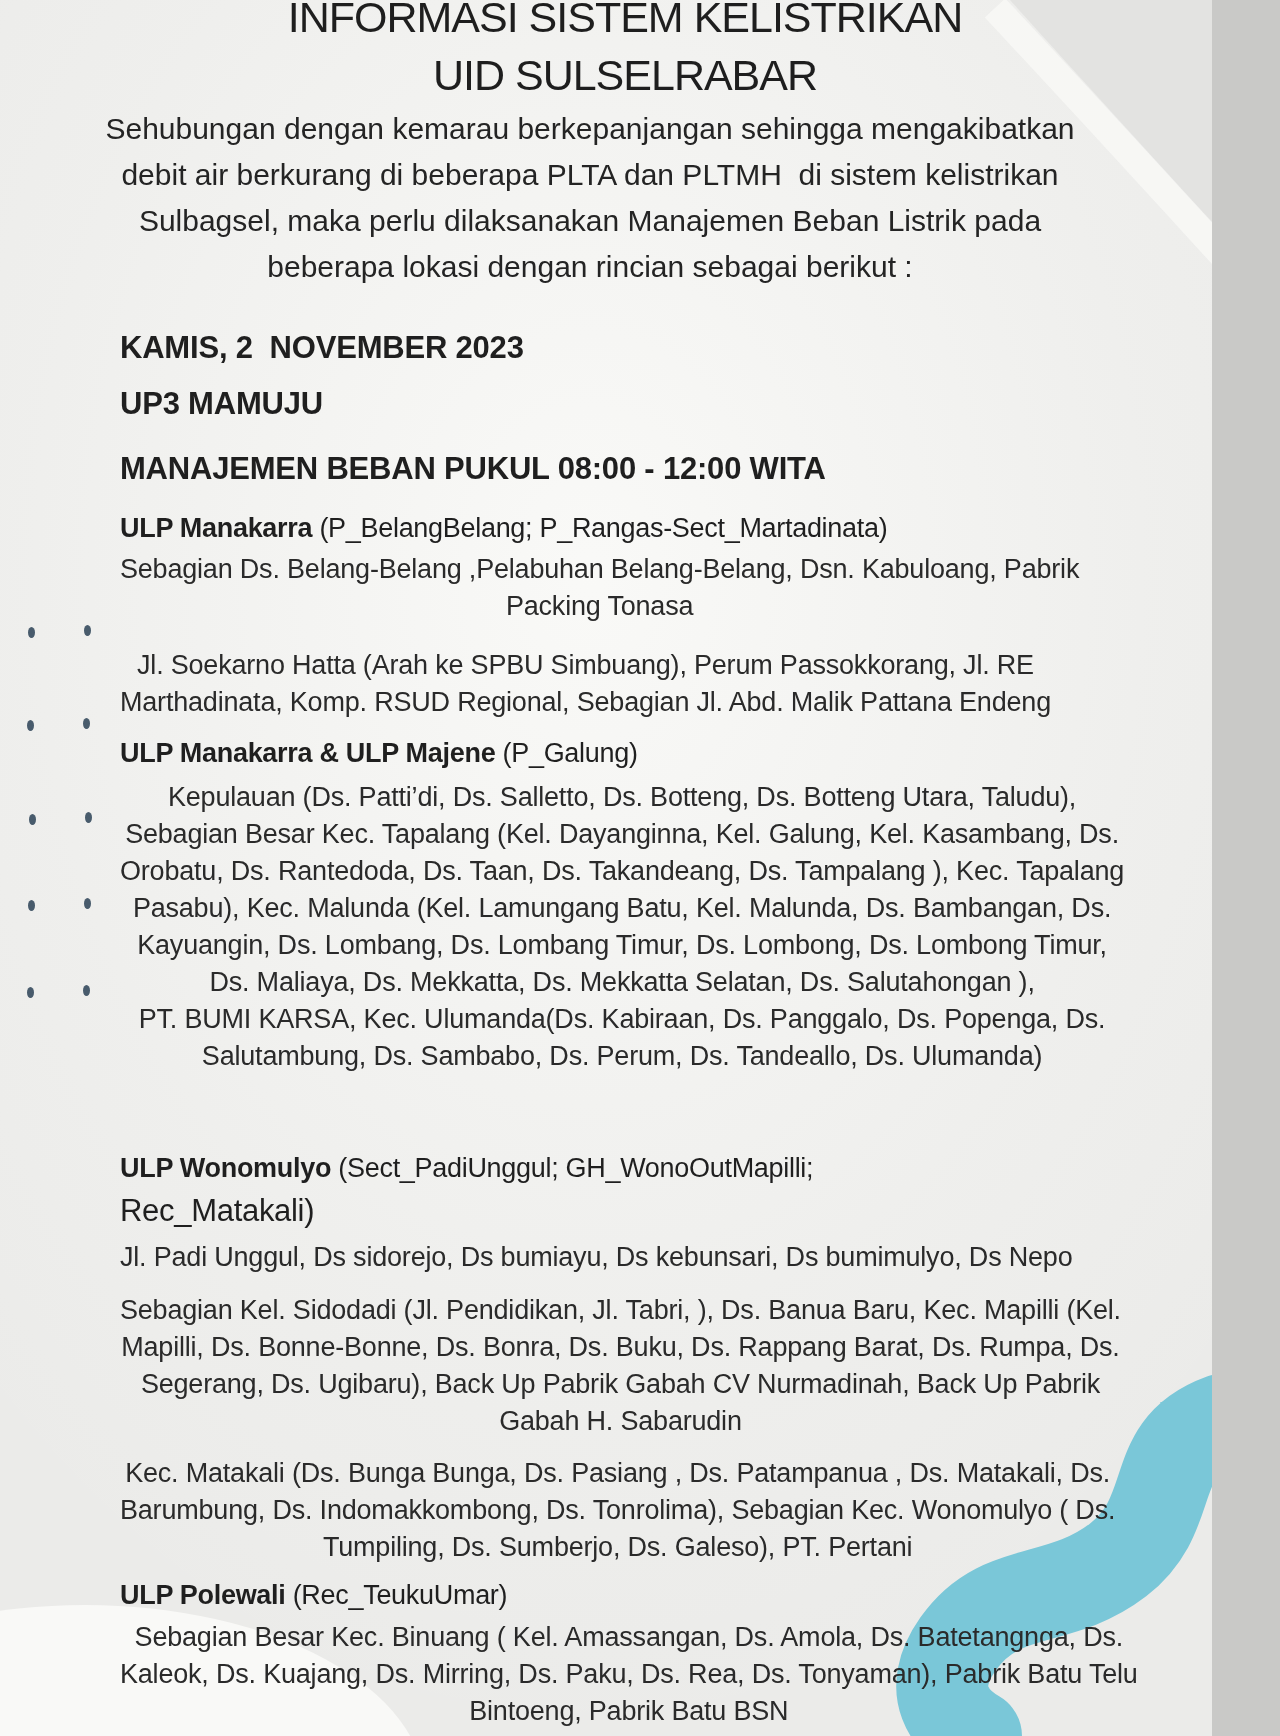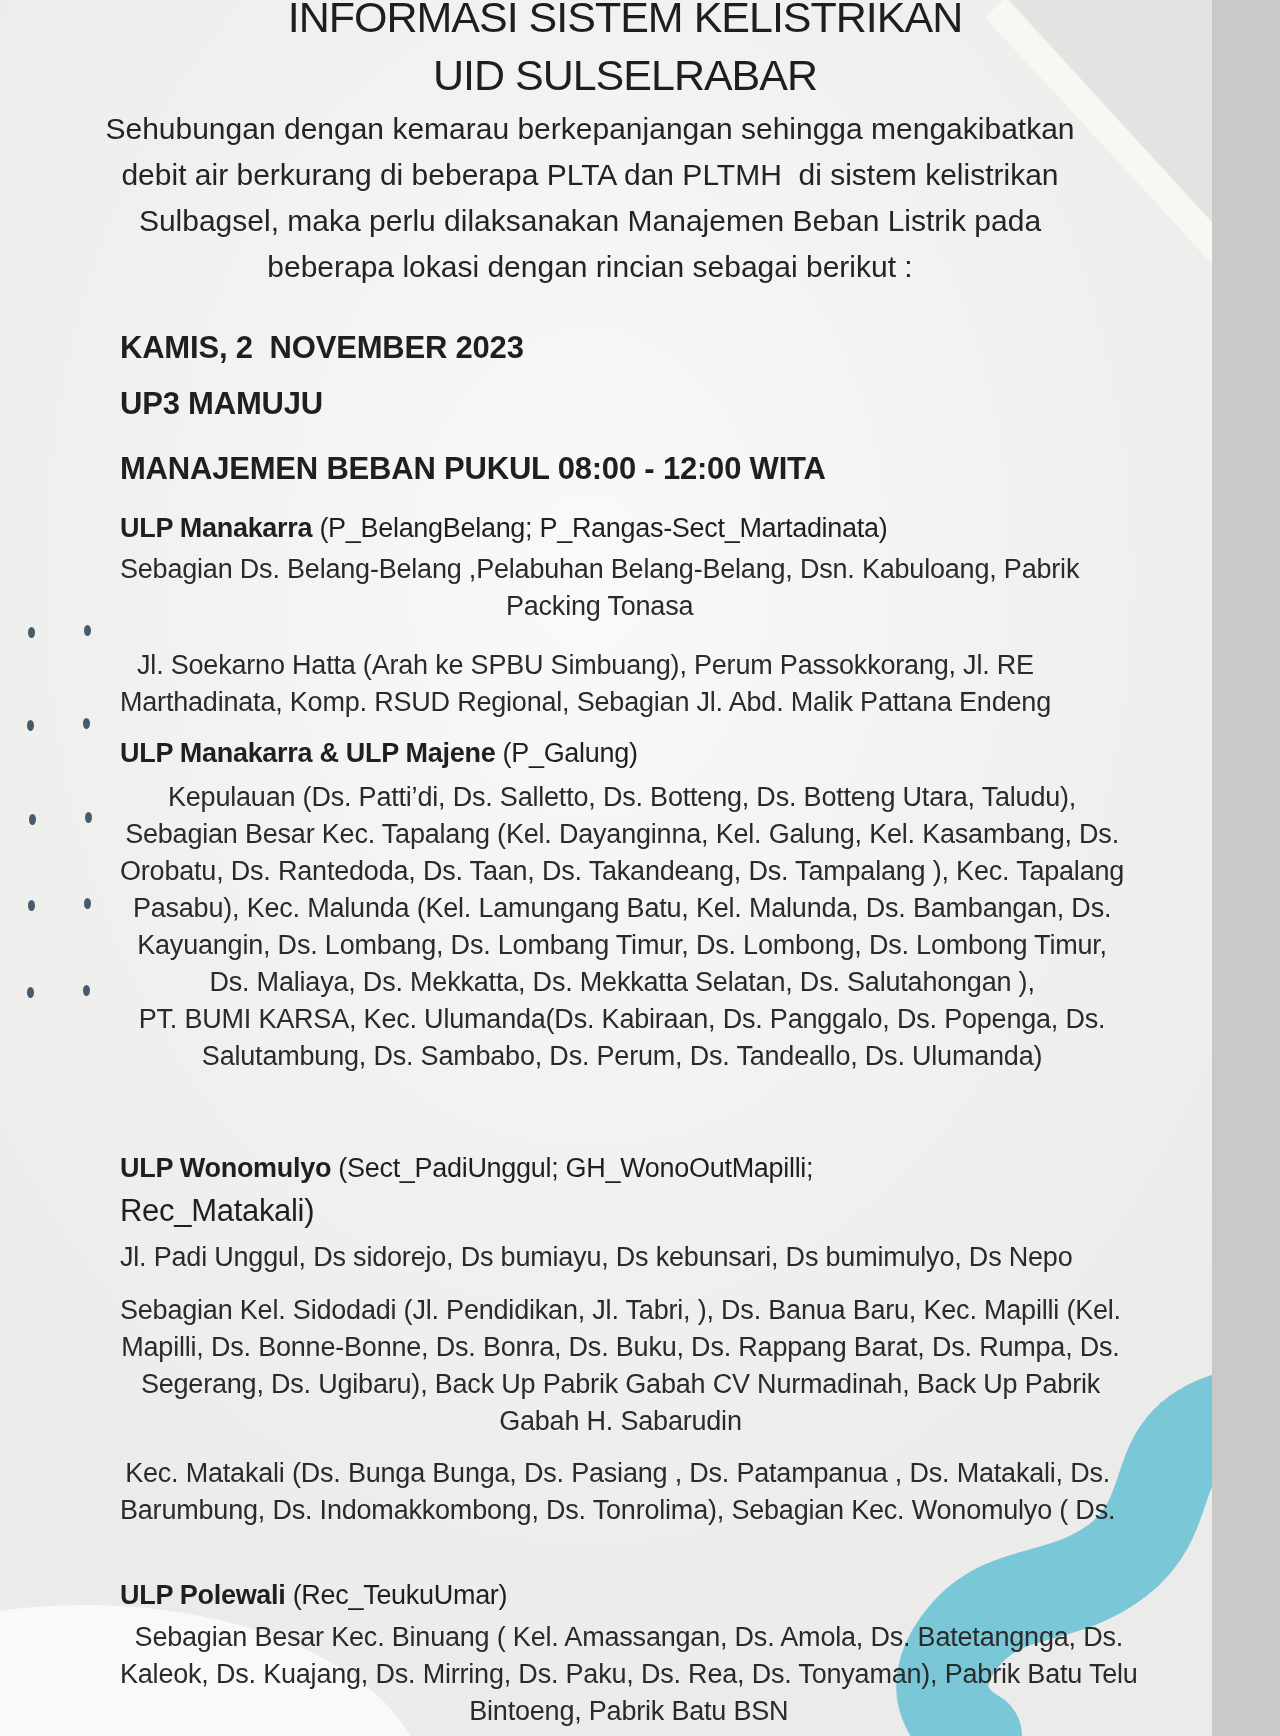--- a/index.html
+++ b/index.html
@@ -129,20 +129,21 @@
   </div>
   <div class="body-par" style="top:1292px">
     <div class="ln">Sebagian Kel. Sidodadi (Jl. Pendidikan, Jl. Tabri, ), Ds. Banua Baru, Kec. Mapilli (Kel.</div>
     <div class="ln">Mapilli, Ds. Bonne-Bonne, Ds. Bonra, Ds. Buku, Ds. Rappang Barat, Ds. Rumpa, Ds.</div>
     <div class="ln">Segerang, Ds. Ugibaru), Back Up Pabrik Gabah CV Nurmadinah, Back Up Pabrik</div>
     <div class="ln">Gabah H. Sabarudin</div>
   </div>
   <div class="body-par" style="top:1455px">
     <div class="ln">Kec. Matakali (Ds. Bunga Bunga, Ds. Pasiang , Ds. Patampanua , Ds. Matakali, Ds.</div>
     <div class="ln">Barumbung, Ds. Indomakkombong, Ds. Tonrolima), Sebagian Kec. Wonomulyo ( Ds.</div>
+    <div class="ln">Tumpiling, Ds. Sumberjo, Ds. Galeso), PT. Pertani</div>
   </div>
 
   <div class="sec-head" style="top:1576px"><span class="hb">ULP Polewali</span> <span class="hn">(Rec_TeukuUmar)</span></div>
   <div class="body-par" style="top:1619px">
     <div class="ln">Sebagian Besar Kec. Binuang ( Kel. Amassangan, Ds. Amola, Ds. Batetangnga, Ds.</div>
     <div class="ln">Kaleok, Ds. Kuajang, Ds. Mirring, Ds. Paku, Ds. Rea, Ds. Tonyaman), Pabrik Batu Telu</div>
     <div class="ln">Bintoeng, Pabrik Batu BSN</div>
   </div>
 
 </div>

